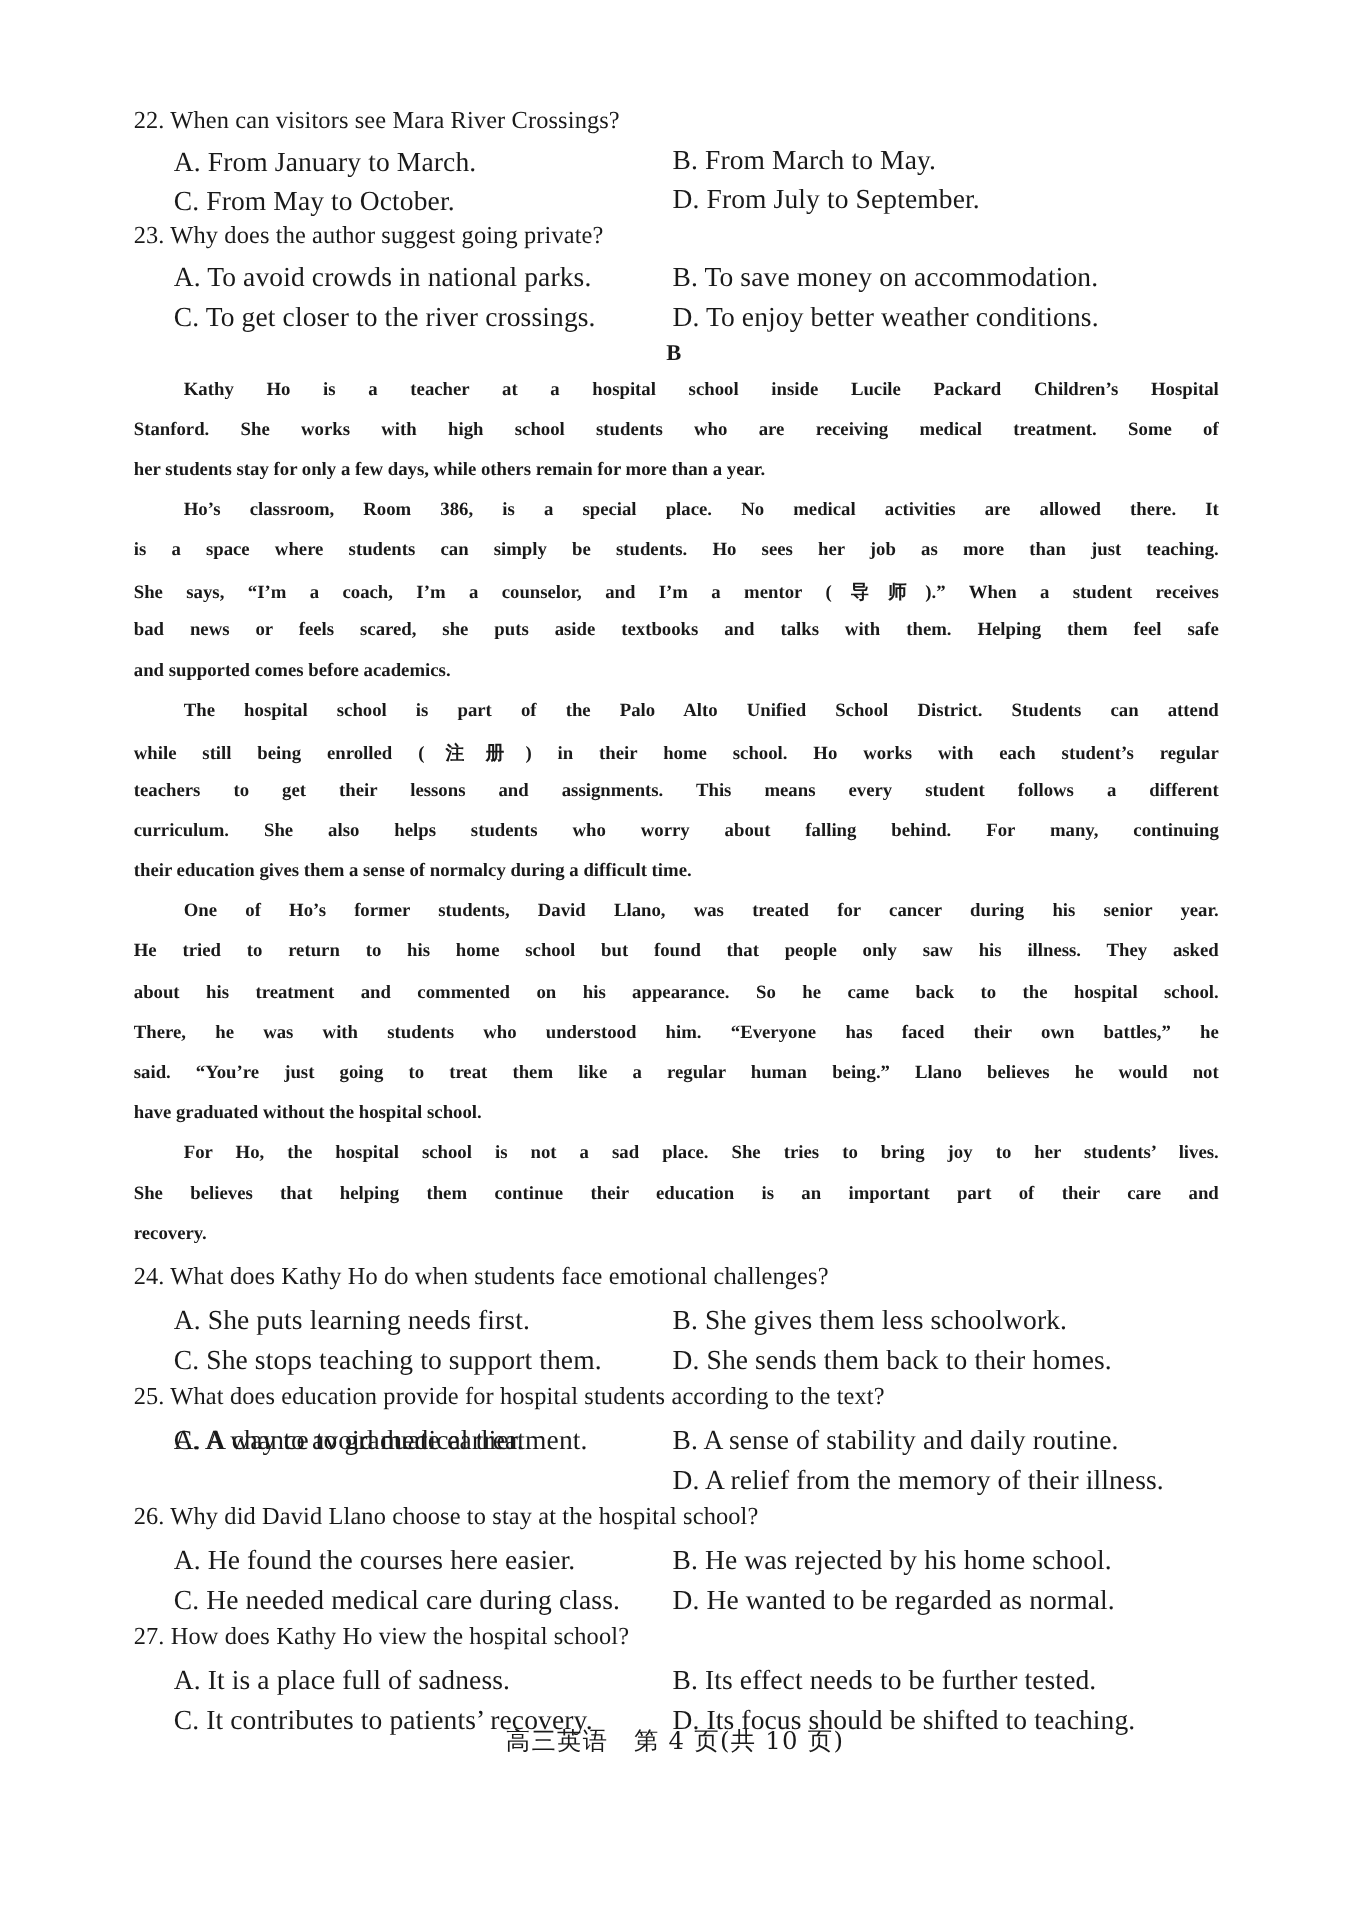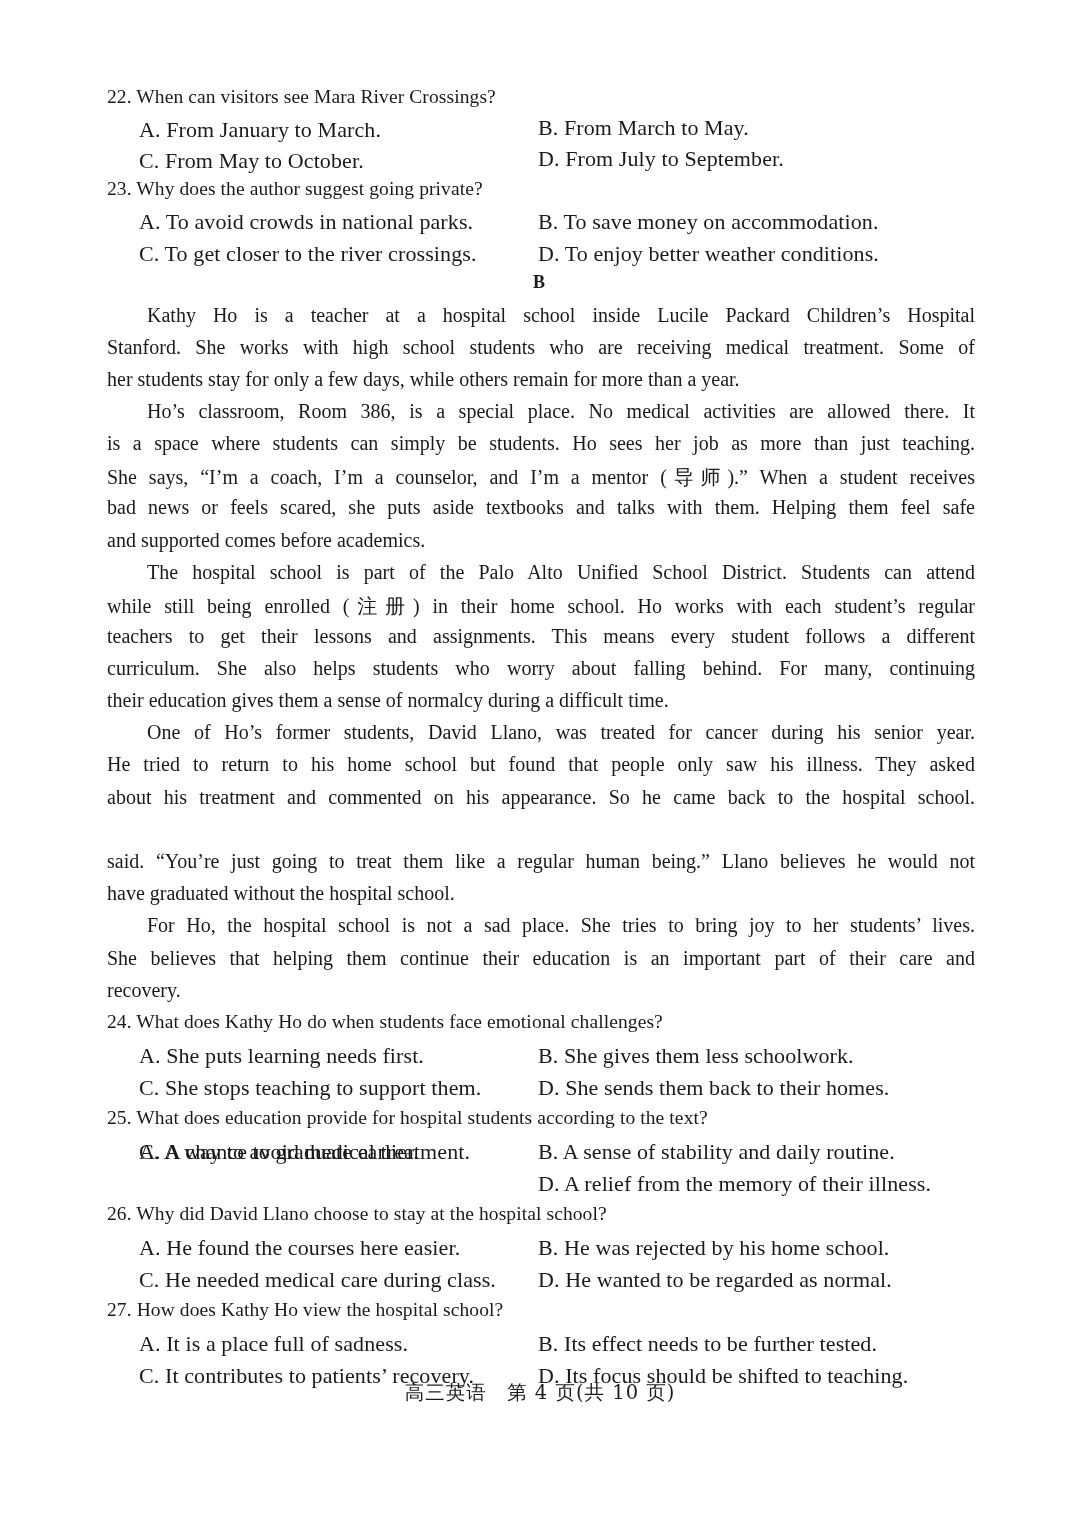--- a/index.html
+++ b/index.html
@@ -8,21 +8,21 @@
       font-family: "Liberation Serif", "DejaVu Serif", serif;
       color: #1a1a1a;
     }
     .page { position: absolute; left: 0; top: 0; width: 1020px; height: 1525px; }
     .line { position: absolute; font-size: 19.5px; white-space: nowrap; letter-spacing: 0.1px; }
     .q { left: 107px; }
     .opt { font-size: 22px; }
     .optA { left: 139px; }
     .optB { left: 538px; }
     .section-label { position: absolute; left: 533px; font-weight: bold; font-size: 18px; }
-    .para-line { position: absolute; left: 107px; width: 868px; font-size: 20px; white-space: nowrap; }
+    .para-line { position: absolute; left: 107px; width: 868px; font-size: 15px; white-space: nowrap; font-weight: bold; }
     .just { text-align: justify; text-align-last: justify; }
     .indent { left: 147px; width: 828px; }
     .footer { position: absolute; top: 1379px; left: 0; width: 1080px; text-align: center;
       font-size: 19.5px; font-family: "DejaVu Serif", serif; letter-spacing: 1px; }
   </style>
 </head>
 <body>
 
 <div class="page">
 
@@ -52,20 +52,21 @@
 
   <div class="para-line indent just" style="top:561px">The hospital school is part of the Palo Alto Unified School District. Students can attend</div>
   <div class="para-line just" style="top:593px">while still being enrolled (注册) in their home school. Ho works with each student’s regular</div>
   <div class="para-line just" style="top:625px">teachers to get their lessons and assignments. This means every student follows a different</div>
   <div class="para-line just" style="top:657px">curriculum. She also helps students who worry about falling behind. For many, continuing</div>
   <div class="para-line" style="top:689px">their education gives them a sense of normalcy during a difficult time.</div>
 
   <div class="para-line indent just" style="top:721px">One of Ho’s former students, David Llano, was treated for cancer during his senior year.</div>
   <div class="para-line just" style="top:786px">about his treatment and commented on his appearance. So he came back to the hospital school.</div>
   <div class="para-line just" style="top:753px">He tried to return to his home school but found that people only saw his illness. They asked</div>
+  <div class="para-line just" style="top:818px">There, he was with students who understood him. “Everyone has faced their own battles,” he</div>
   <div class="para-line just" style="top:850px">said. “You’re just going to treat them like a regular human being.” Llano believes he would not</div>
   <div class="para-line" style="top:882px">have graduated without the hospital school.</div>
 
   <div class="para-line indent just" style="top:914px">For Ho, the hospital school is not a sad place. She tries to bring joy to her students’ lives.</div>
   <div class="para-line" style="top:979px">recovery.</div>
   <div class="para-line just" style="top:947px">She believes that helping them continue their education is an important part of their care and</div>
 
   <div class="line q" style="top:1011px">24. What does Kathy Ho do when students face emotional challenges?</div>
   <div class="line opt optA" style="top:1043px">A. She puts learning needs first.</div>
   <div class="line opt optB" style="top:1043px">B. She gives them less schoolwork.</div>

